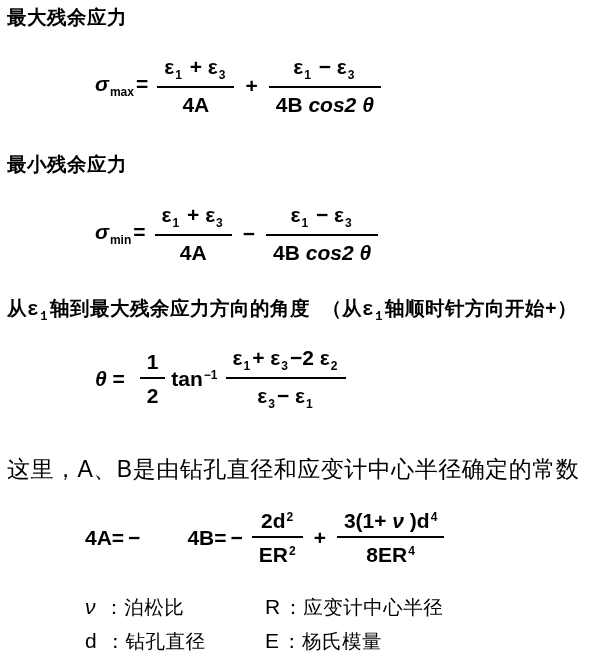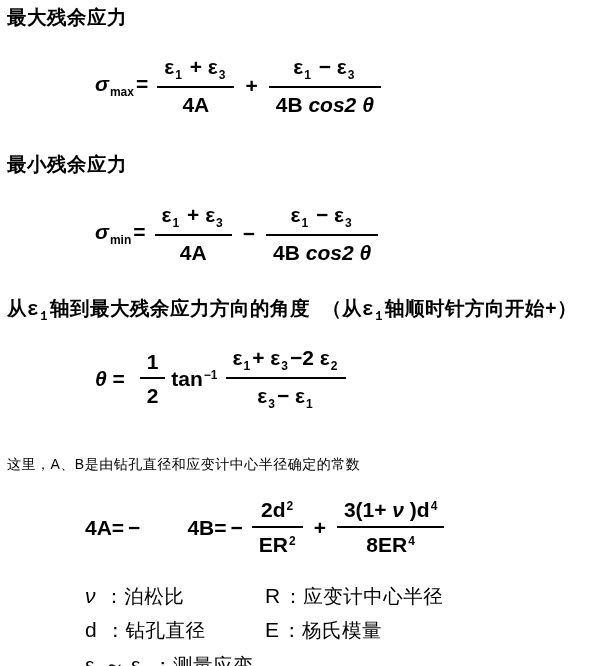--- a/index.html
+++ b/index.html
@@ -8,21 +8,21 @@
     font-family:"Liberation Sans","DejaVu Sans",sans-serif;
     -webkit-font-smoothing:antialiased;
   }
   .page{padding:6px 0 0 7px;}
 
   .heading{
     font-size:19.5px;font-weight:bold;margin:0;line-height:1.2;
     letter-spacing:0.5px;
   }
   .intro{
-    font-size:14px;font-weight:normal;margin:44px 0 0 0;line-height:1.2;
+    font-size:23px;font-weight:normal;margin:44px 0 0 0;line-height:1.2;
     letter-spacing:0.5px;
   }
 
   
   .eq-row{
     display:flex;align-items:center;font-size:21px;line-height:1.15;font-weight:bold;
   }
   .m1{margin:26px 0 0 88px;}
   .m2{margin:36px 0 6px 0;}
   .m3{margin:34px 0 0 0;font-family:Liberation Mono, monospace;}

